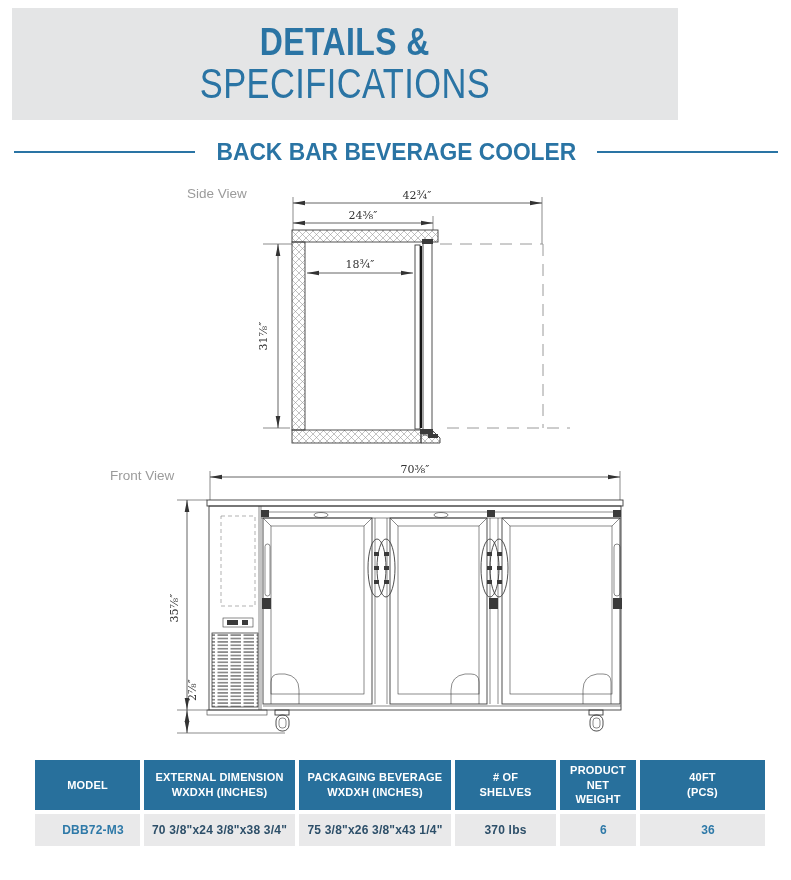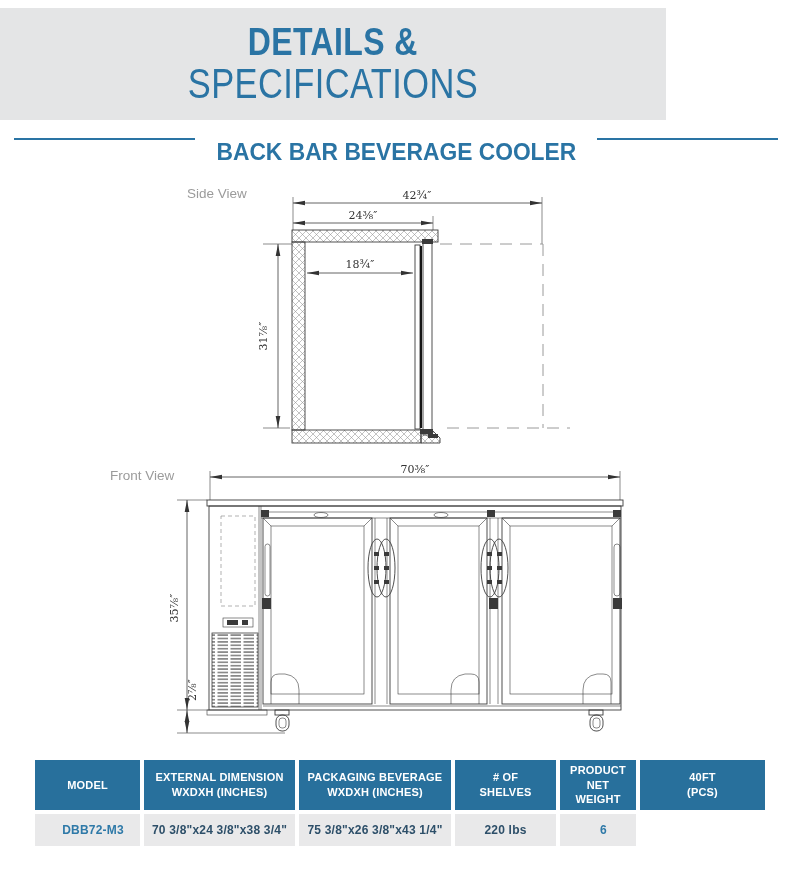--- a/index.html
+++ b/index.html
@@ -1,25 +1,25 @@
 <!DOCTYPE html>
 <html style="--accent: #2a74a4; --band_bg: #e4e5e6; --table_header_bg: #28709c; --table_header_text: #ffffff; --row_bg: #e9e9ea; --model_text: #2e79a8; --value_text: #2d4f69; --note_text: #4a9bd1; --view_label: #9b9b9b; --line: #3c3c3c;"><head>
 <meta charset="utf-8">
 <style>
   html,body{margin:0;padding:0;background:#fff;}
   .page{position:relative;width:791px;height:880px;background:#ffffff;overflow:hidden;
         font-family:"Liberation Sans",sans-serif;}
   
-  .band{position:absolute;left:0;top:8px;width:666px;height:112px;background:var(--band_bg);
+  .band{position:absolute;left:12px;top:8px;width:666px;height:112px;background:var(--band_bg);
         display:flex;flex-direction:column;align-items:center;justify-content:center;}
   .t1,.t2{color:var(--accent);line-height:1.04;transform:scaleX(0.82);transform-origin:center;white-space:nowrap;}
   .t1{font-size:39px;font-weight:bold;letter-spacing:0.5px;}
   .t2{font-size:42px;font-weight:normal;letter-spacing:0.5px;}
   
-  .section-title{position:absolute;left:14px;right:13px;top:138px;display:flex;align-items:flex-start;gap:12px;}
+  .section-title{position:absolute;left:14px;right:13px;top:138px;display:flex;align-items:center;gap:12px;}
   .rule{flex:1;height:2px;background:var(--accent);}
   .section-title h2{margin:0;color:var(--accent);font-size:24px;font-weight:bold;white-space:nowrap;
         transform:scaleX(0.95);transform-origin:center;letter-spacing:0px;}
   
   .view-label{position:absolute;color:var(--view_label);font-size:13.5px;}
   .view-label.side{left:187px;top:186px;}
   .view-label.front{left:110px;top:468px;}
   
   .side-svg{position:absolute;left:250px;top:182px;}
   .front-svg{position:absolute;left:165px;top:460px;}
@@ -279,18 +279,19 @@
         <span>WEIGHT</span>
     </div>
     <div class="th">
       <span>40FT</span>
         <span>(PCS)</span>
     </div>
 
     <div class="td c-model">DBB72-M3</div>
     <div class="td c-ext">70 3/8"x24 3/8"x38 3/4"</div>
     <div class="td c-pack">75 3/8"x26 3/8"x43 1/4"</div>
-    <div class="td c-weight">220 lbs</div>
+    <div class="td c-weight">370 lbs</div>
     <div class="td c-shelves">6</div>
+    <div class="td c-pcs">36</div>
   </div>
 
 
 </div>
 
 </body></html>

